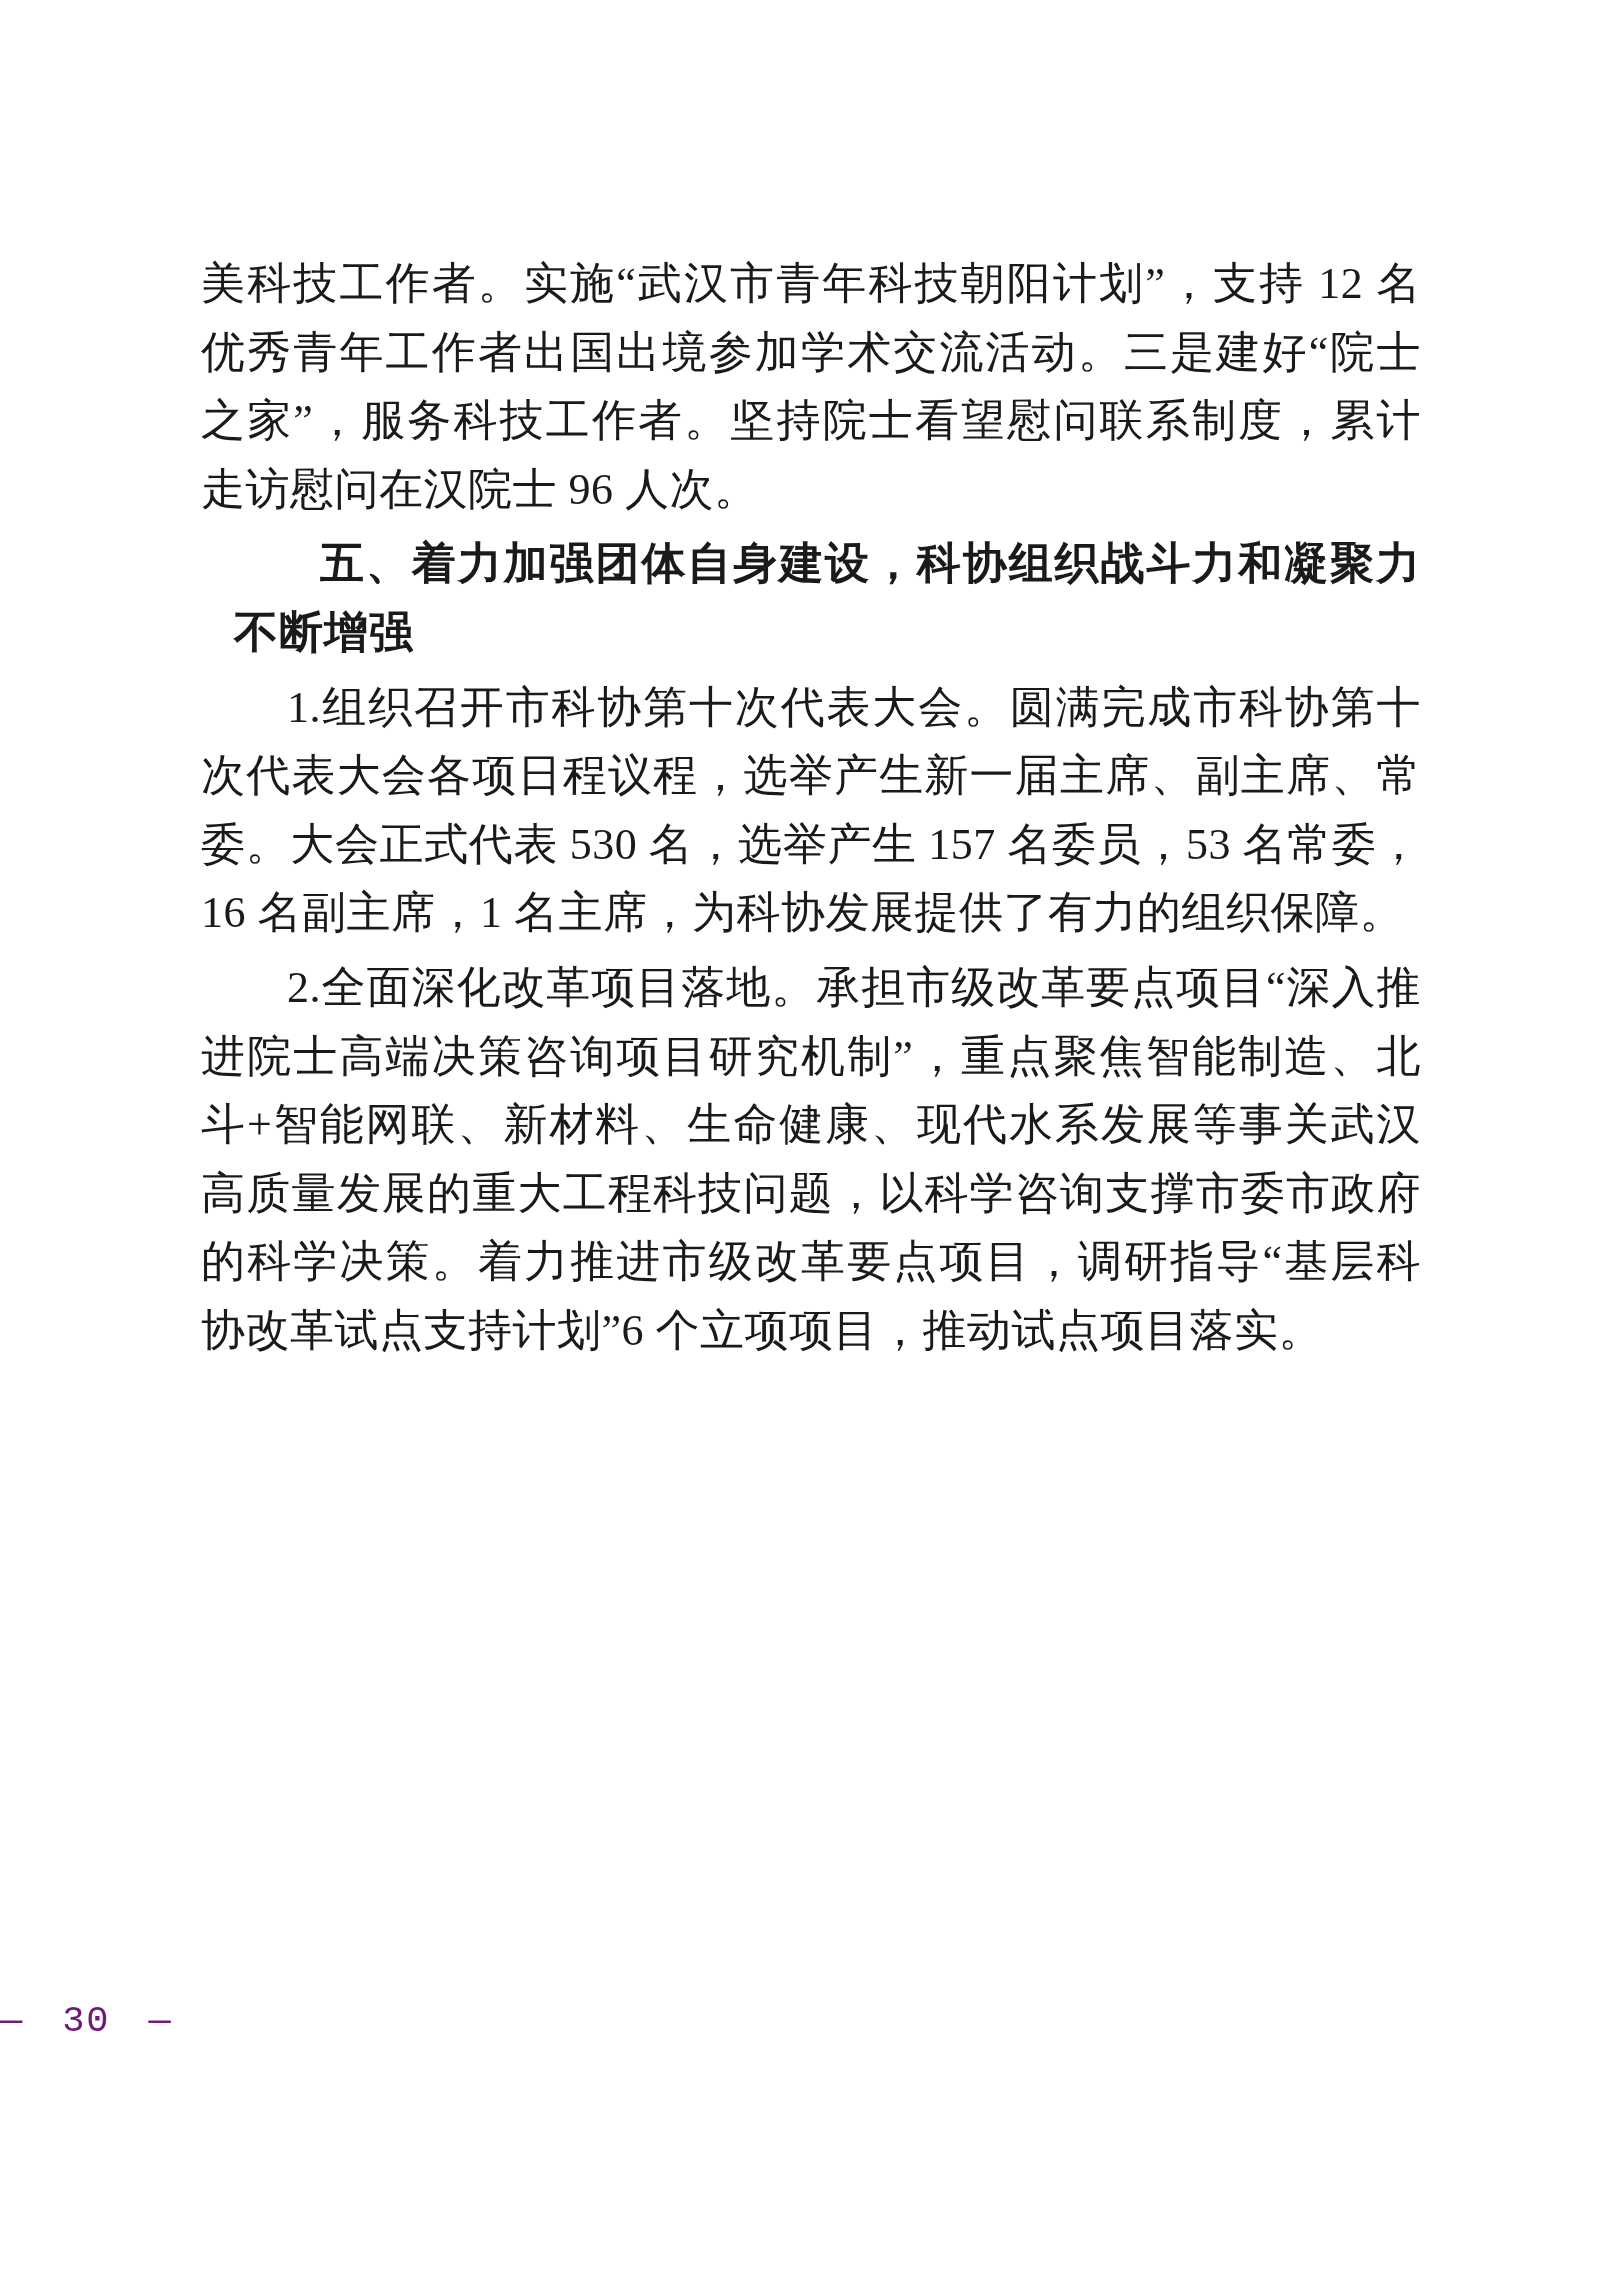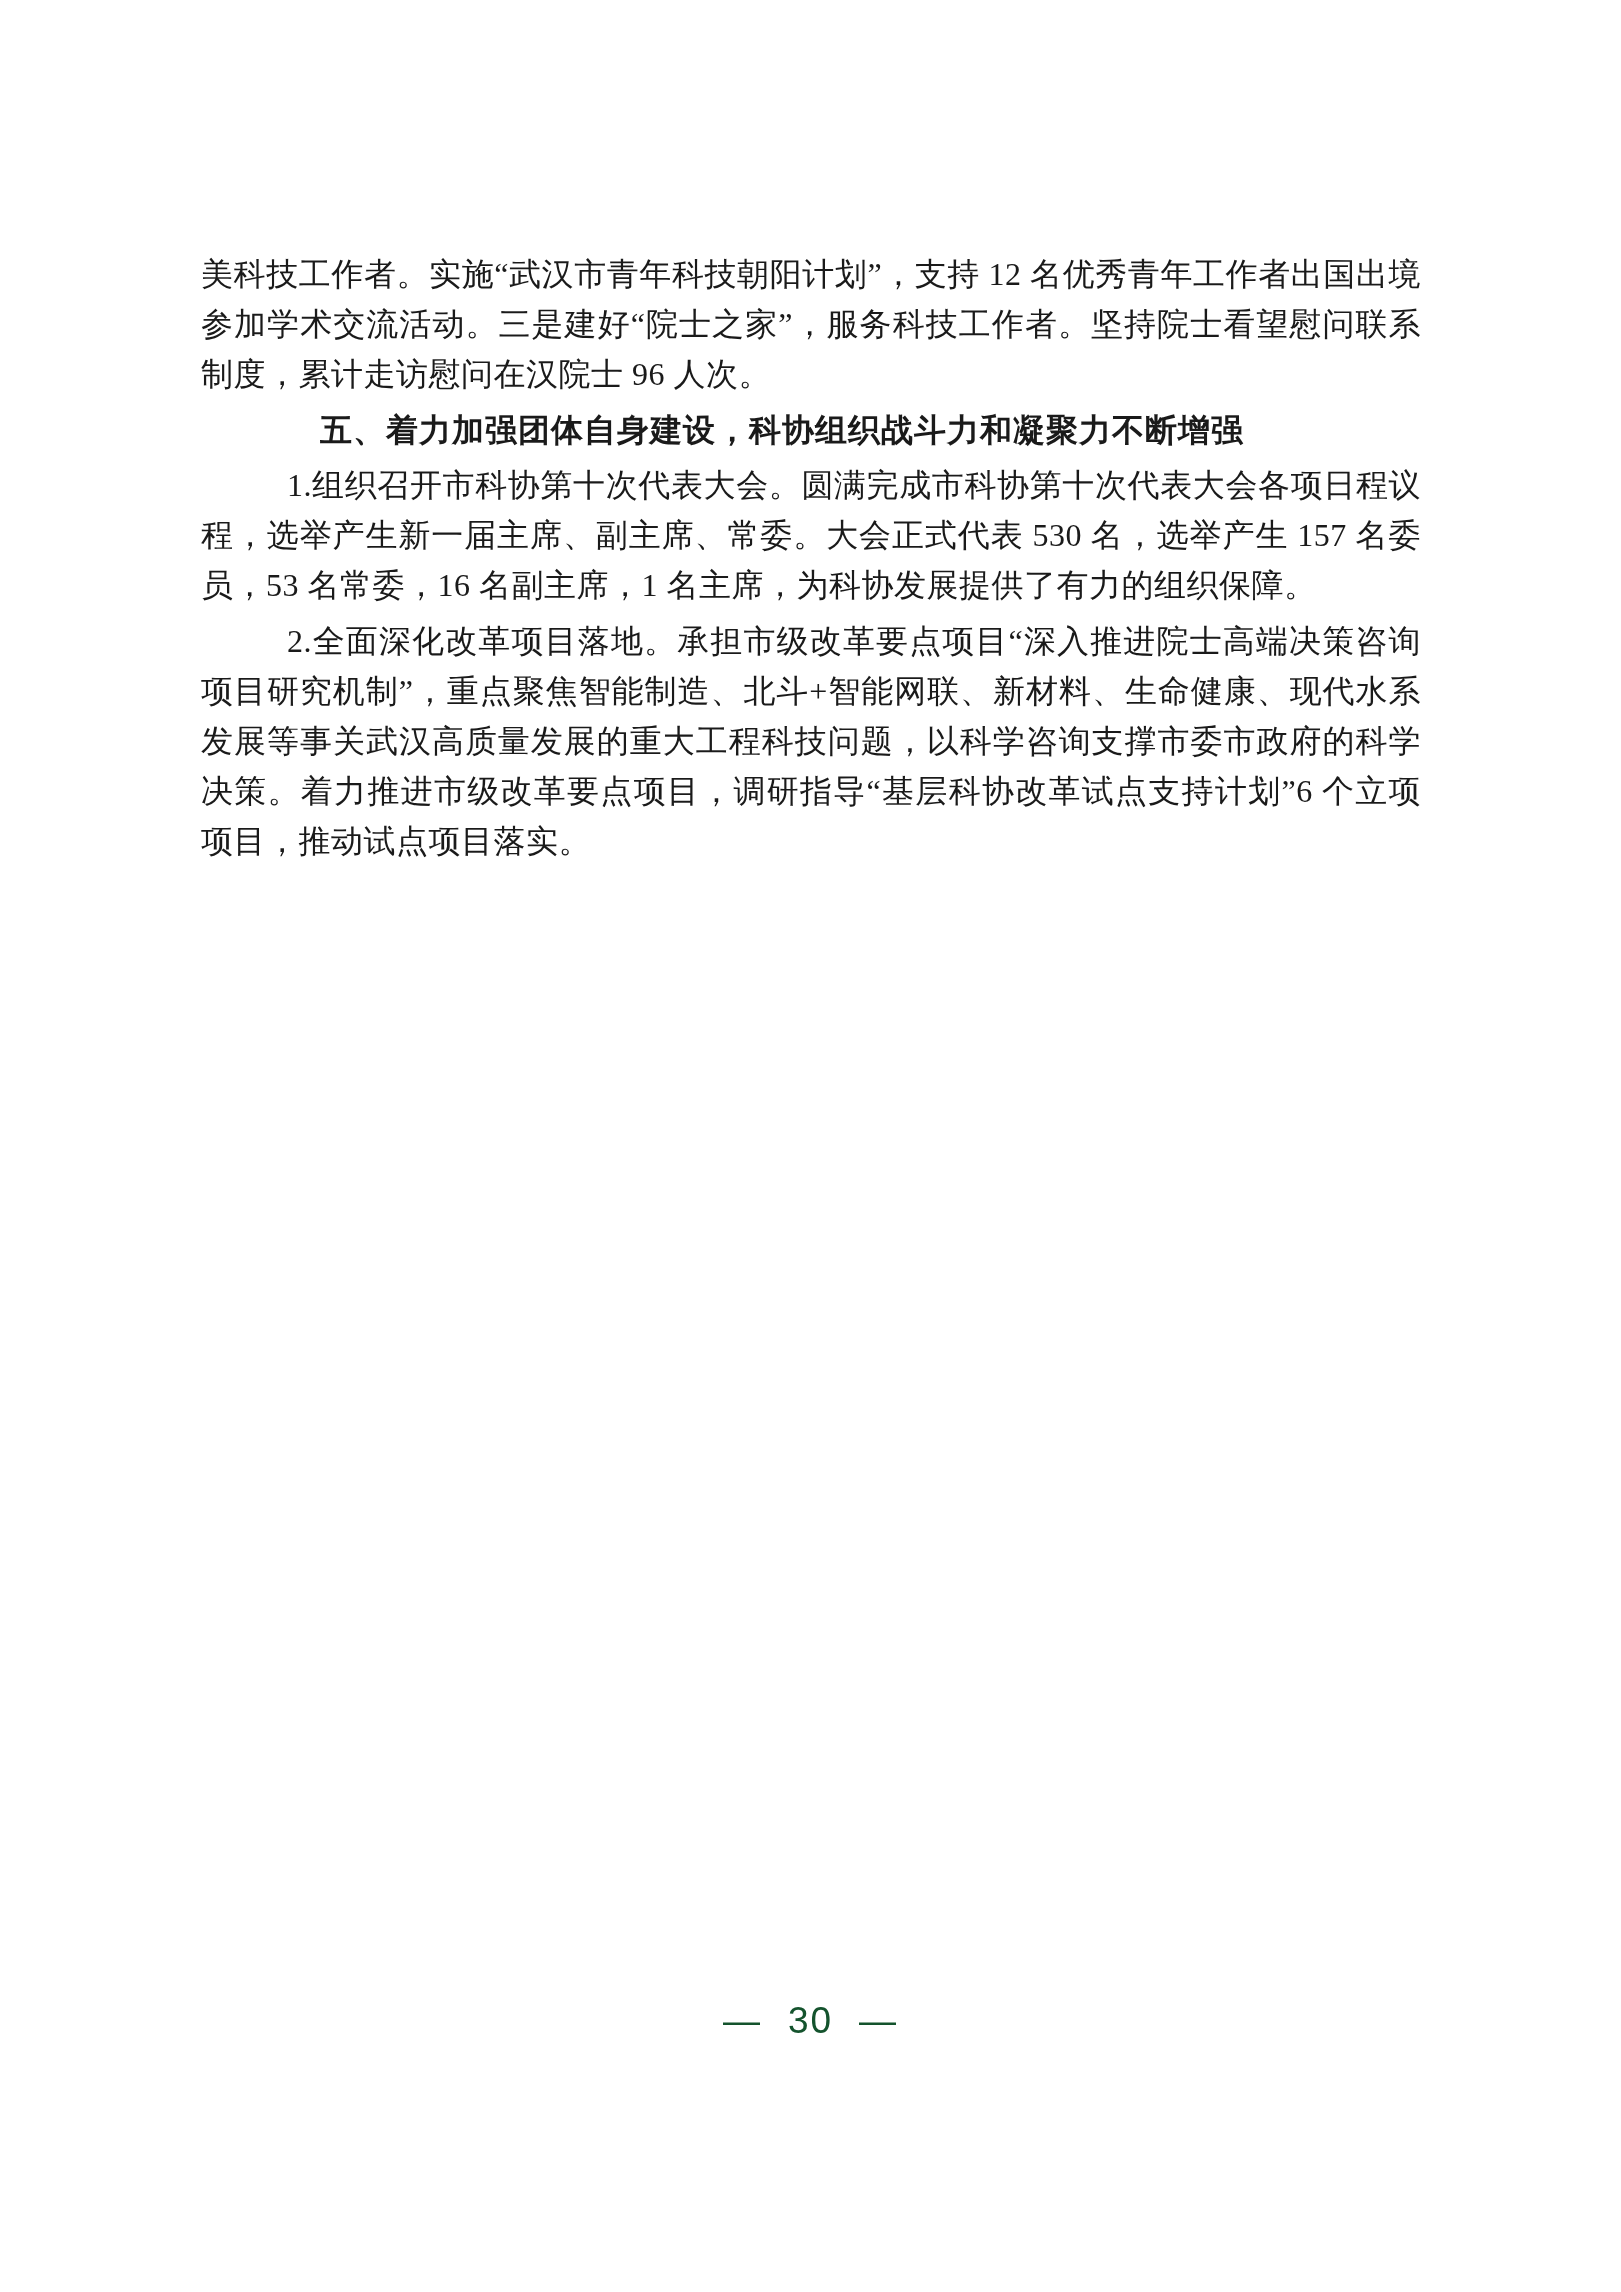--- a/index.html
+++ b/index.html
@@ -18,45 +18,44 @@
     overflow: hidden;
   }
   .content {
     position: absolute;
     left: 201px;
     top: 250px;
     width: 1220px;
   }
   p {
     margin: 0 0 5.9px 0;
-    font-size: 32px;
+    font-size: 44px;
     line-height: 1.56;
     text-align: justify;
     text-justify: inter-ideograph;
     letter-spacing: 0.5px;
     font-family: "Liberation Serif", "DejaVu Serif", serif;
   }
   p.indent {
     text-indent: 86px;
   }
   p.heading {
     font-weight: bold;
     text-indent: 86px;
     letter-spacing: 1px;
     margin-left: 33px;
   }
   .footer {
     position: absolute;
     left: 0;
     right: 0;
     top: 2000px;
-    text-align: center;
     font-size: 37px;
-    font-family: Liberation Sans, sans-serif;
-    color: #14532d;
+    font-family: Liberation Mono, monospace;
+    color: #701a75;
     letter-spacing: 2px;
   }
   .footer .pagenum {
     display: inline-block;
     padding: 0 13.7px;
   }
 </style>
 </head>
 <body>
 

